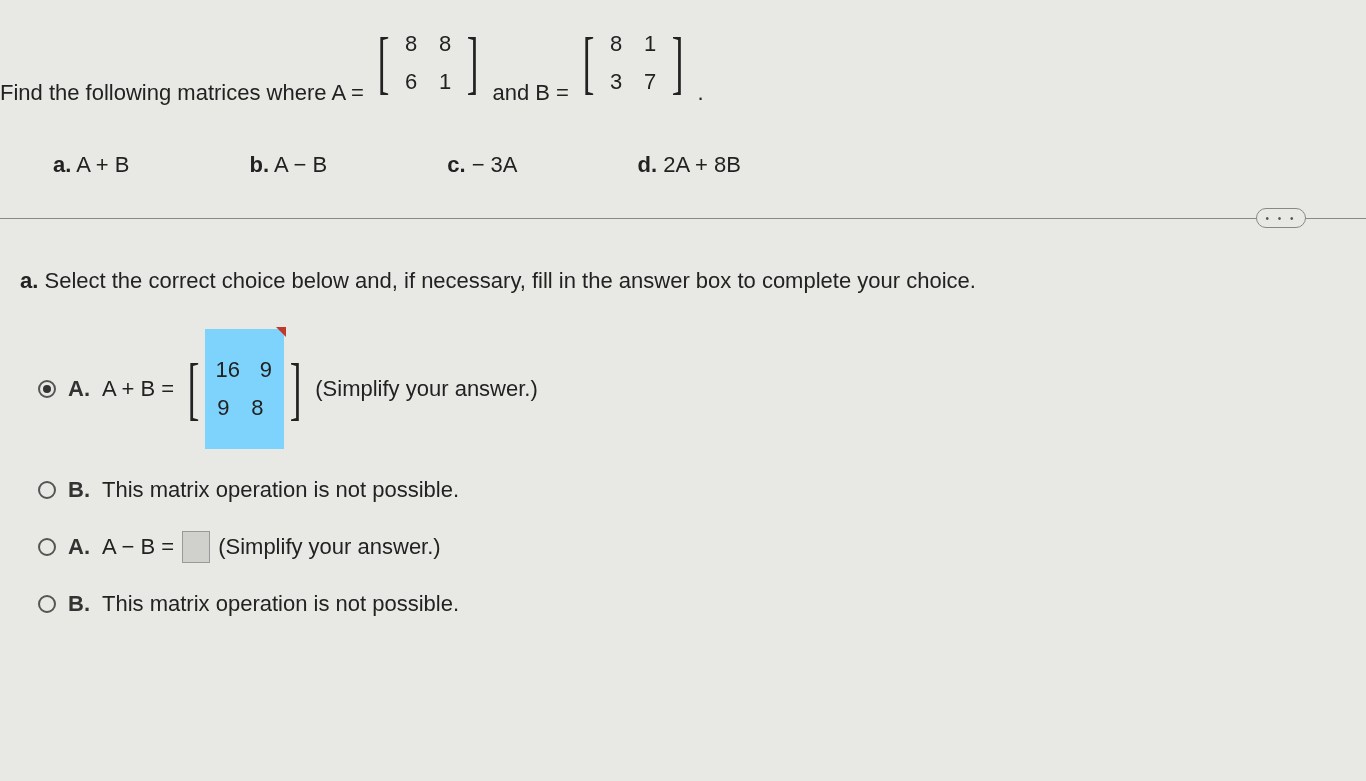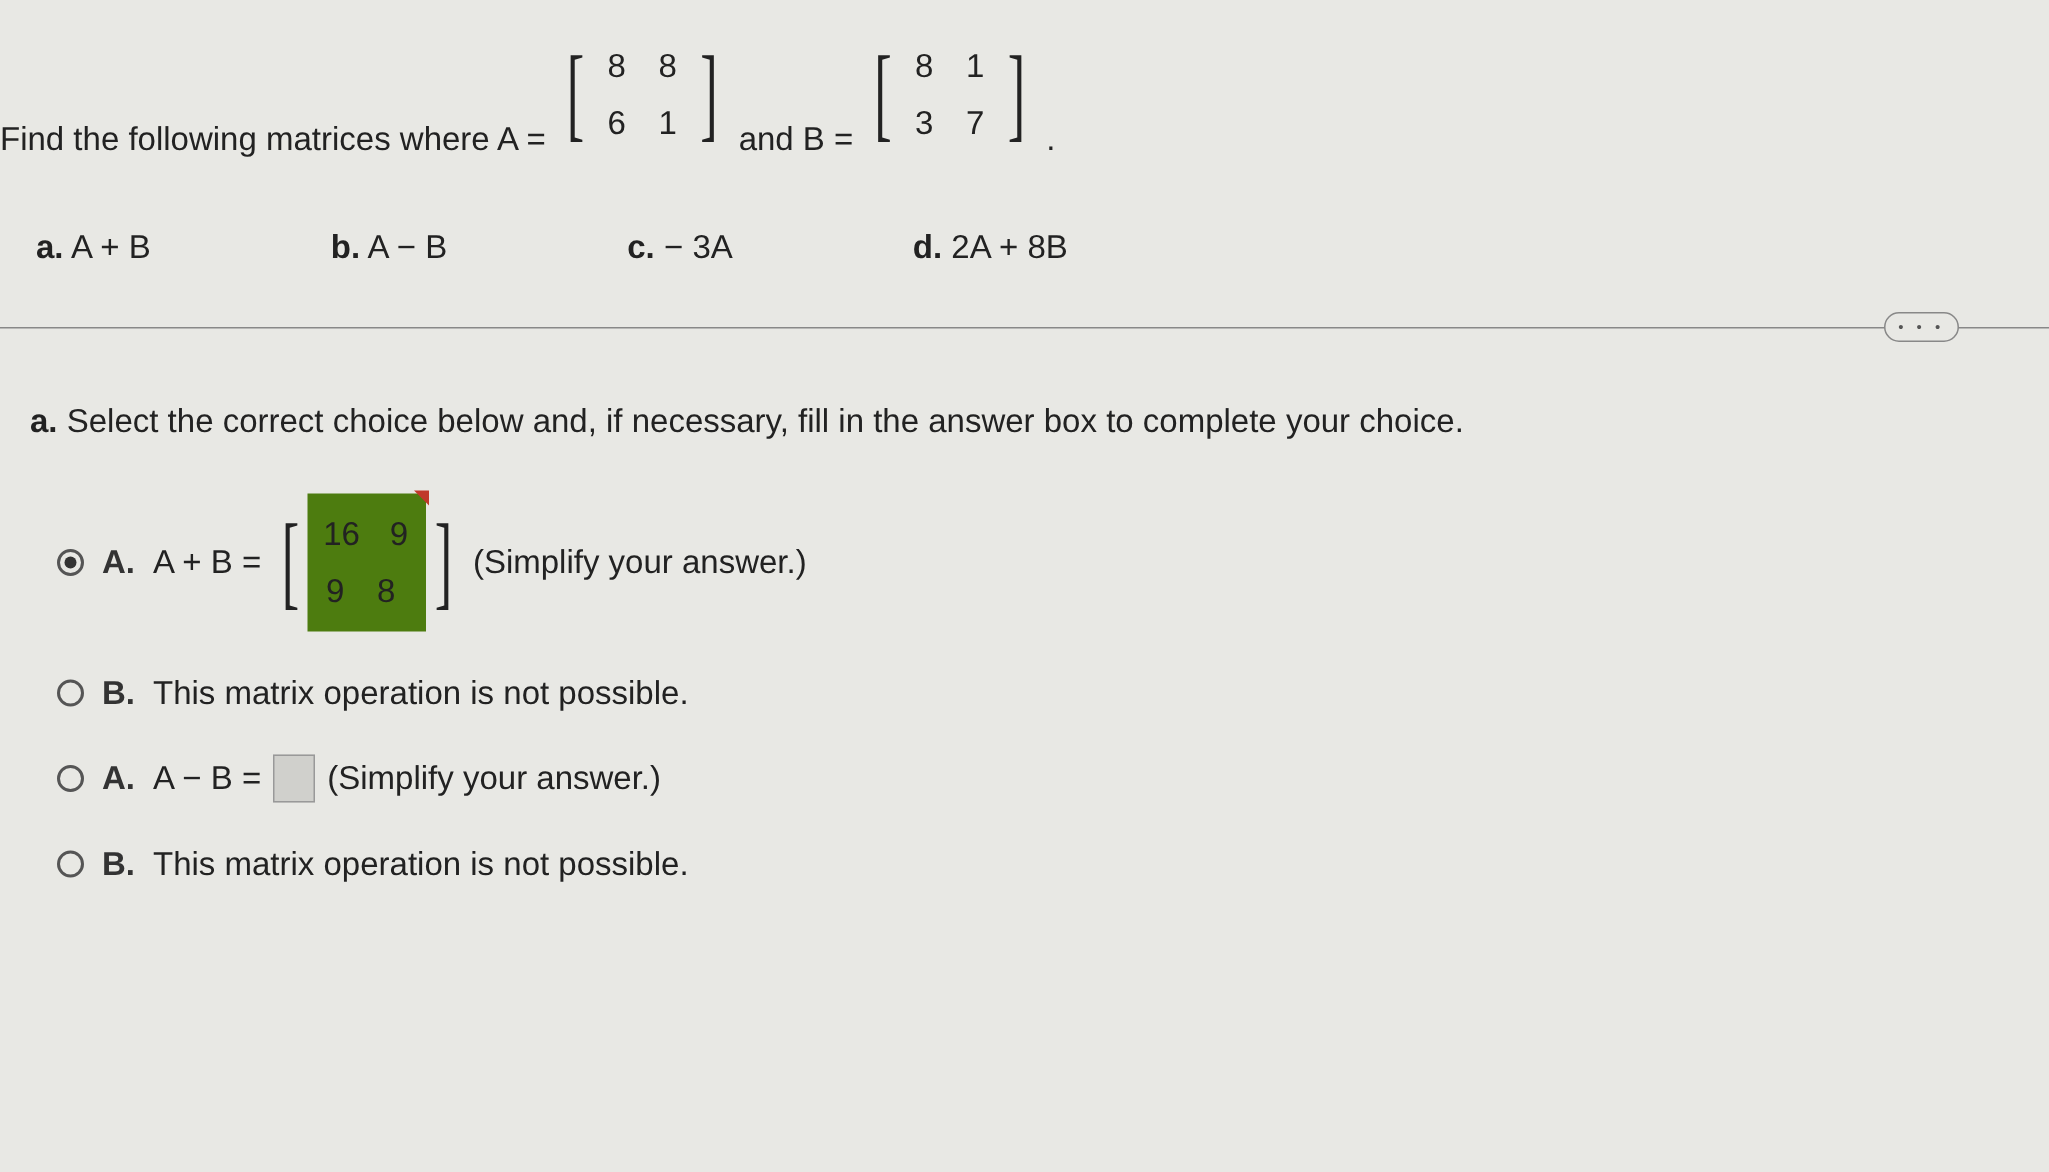--- a/index.html
+++ b/index.html
@@ -45,21 +45,21 @@
     font-size: 22px;
     padding: 6px 0;
   }
   .matrix-cell {
     min-width: 16px;
     text-align: center;
   }
   .parts-row {
     display: flex;
     gap: 120px;
-    padding-left: 24px;
+    padding-left: 53px;
     font-size: 22px;
     margin-top: 30px;
     margin-bottom: 40px;
   }
   .parts-row .part .bold {
     font-weight: bold;
   }
   .divider-row {
     position: relative;
     height: 20px;
@@ -126,22 +126,22 @@
     font-weight: bold;
     margin-right: 12px;
     color: #333;
   }
   .answer-matrix {
     display: inline-flex;
     align-items: center;
     margin: 0 8px;
   }
   .answer-matrix .matrix-content {
-    background: #4d7c0f;
-    padding: 8px 10px;
+    background: #7dd3fc;
+    padding: 22px 10px;
     position: relative;
   }
   .answer-matrix .cursor-indicator {
     position: absolute;
     top: -2px;
     right: -2px;
     width: 0;
     height: 0;
     border-left: 10px solid transparent;
     border-top: 10px solid #c0392b;

